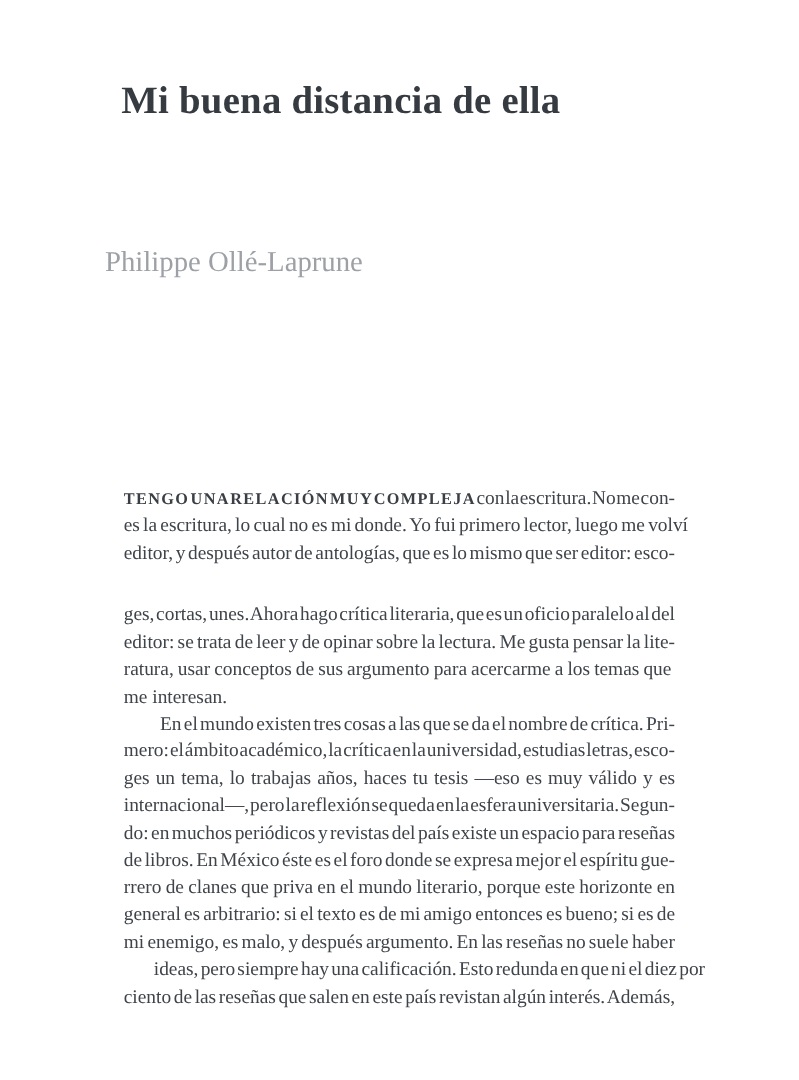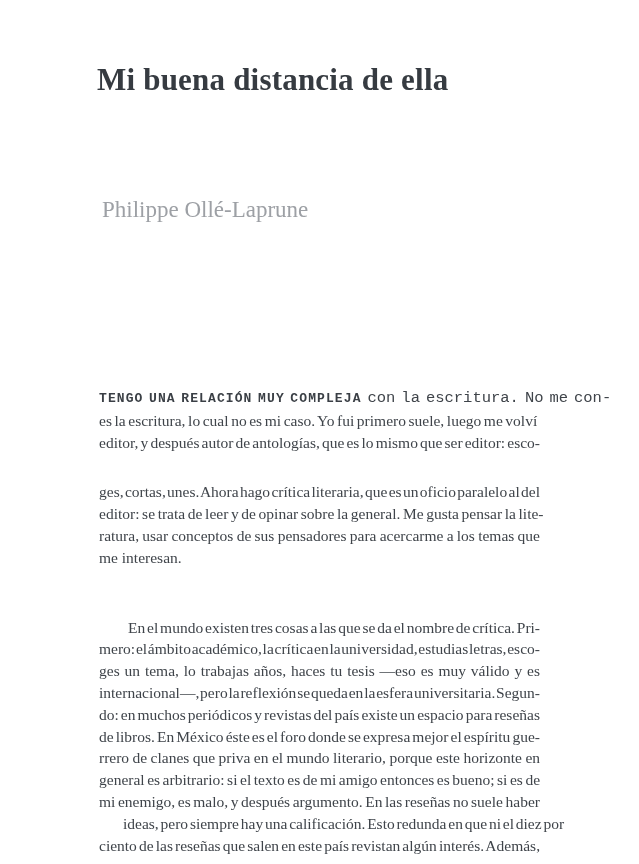--- a/index.html
+++ b/index.html
@@ -21,21 +21,21 @@
     top: 62px;
     margin: 0;
     font-size: 31px;
     font-weight: 700;
     letter-spacing: 0.2px;
     color: var(--title-color, #363b41);
     white-space: nowrap;
   }
   .author {
     position: absolute;
-    left: 102px;
+    left: 84px;
     top: 197px;
     margin: 0;
     font-size: 23px;
     font-weight: 400;
     color: var(--author-color, #9da0a5);
     white-space: nowrap;
     text-align: right;
   }
   .body-text {
     position: absolute;
@@ -65,28 +65,28 @@
 </head>
 <body>
 
 <div class="page">
 
   <h1 class="title">Mi buena distancia de ella</h1>
 
   <h2 class="author">Philippe Ollé-Laprune</h2>
 
   <div class="body-text">
-    <div class="line j" style="word-spacing: -3.35px; font-family: Liberation Mono, monospace;"><span class="m"><b class="lead">TENGO UNA RELACIÓN MUY COMPLEJA</b><span> con la escritura. No me con-</span></span></div>
-    <div class="line j" style="word-spacing: -1.29px;"><span class="m">es la escritura, lo cual no es mi caso. Yo fui primero suele, luego me volví</span></div>
+    <div class="line j" style="word-spacing: -3.35px;"><span class="m"><b class="lead">TENGO UNA RELACIÓN MUY COMPLEJA</b><span> con la escritura. No me con-</span></span></div>
+    <div class="line j" style="word-spacing: -1.29px;"><span class="m">es la escritura, lo cual no es mi donde. Yo fui primero lector, luego me volví</span></div>
     <div class="line j" style="word-spacing: -1.76px;"><span class="m">editor, y después autor de antologías, que es lo mismo que ser editor: esco-</span></div>
     <div class="line j" style="word-spacing: -2.53px; margin-top: 28px;"><span class="m">ges, cortas, unes. Ahora hago crítica literaria, que es un oficio paralelo al del</span></div>
-    <div class="line j" style="word-spacing: -1.24px;"><span class="m">editor: se trata de leer y de opinar sobre la general. Me gusta pensar la lite-</span></div>
-    <div class="line j" style="word-spacing: -0.6px;"><span class="m">ratura, usar conceptos de sus pensadores para acercarme a los temas que</span></div>
+    <div class="line j" style="word-spacing: -1.24px;"><span class="m">editor: se trata de leer y de opinar sobre la lectura. Me gusta pensar la lite-</span></div>
+    <div class="line j" style="word-spacing: -0.6px;"><span class="m">ratura, usar conceptos de sus argumento para acercarme a los temas que</span></div>
     <div class="line"><span class="m">me interesan.</span></div>
-    <div class="line j ind" style="word-spacing: -2.03px; margin-top: 48px;"><span class="m">En el mundo existen tres cosas a las que se da el nombre de crítica. Pri-</span></div>
+    <div class="line j ind" style="word-spacing: -2.03px;"><span class="m">En el mundo existen tres cosas a las que se da el nombre de crítica. Pri-</span></div>
     <div class="line j" style="word-spacing: -3.11px;"><span class="m">mero: el ámbito académico, la crítica en la universidad, estudias letras, esco-</span></div>
     <div class="line j" style="word-spacing: 1px;"><span class="m">ges un tema, lo trabajas años, haces tu tesis —eso es muy válido y es</span></div>
     <div class="line j" style="word-spacing: -3.07px; font-family: Liberation Serif, serif;"><span class="m">internacional—, pero la reflexión se queda en la esfera universitaria. Segun-</span></div>
     <div class="line j" style="word-spacing: -1.85px;"><span class="m">do: en muchos periódicos y revistas del país existe un espacio para reseñas</span></div>
     <div class="line j" style="word-spacing: -1.8px;"><span class="m">de libros. En México éste es el foro donde se expresa mejor el espíritu gue-</span></div>
     <div class="line j" style="word-spacing: -0.44px;"><span class="m">rrero de clanes que priva en el mundo literario, porque este horizonte en</span></div>
     <div class="line j" style="word-spacing: -1.33px;"><span class="m">general es arbitrario: si el texto es de mi amigo entonces es bueno; si es de</span></div>
     <div class="line j" style="word-spacing: -1.29px;"><span class="m">mi enemigo, es malo, y después argumento. En las reseñas no suele haber</span></div>
     <div class="line j" style="word-spacing: -2.06px; margin-left: 24px;"><span class="m">ideas, pero siempre hay una calificación. Esto redunda en que ni el diez por</span></div>
     <div class="line j" style="word-spacing: -1.77px;"><span class="m">ciento de las reseñas que salen en este país revistan algún interés. Además,</span></div>

